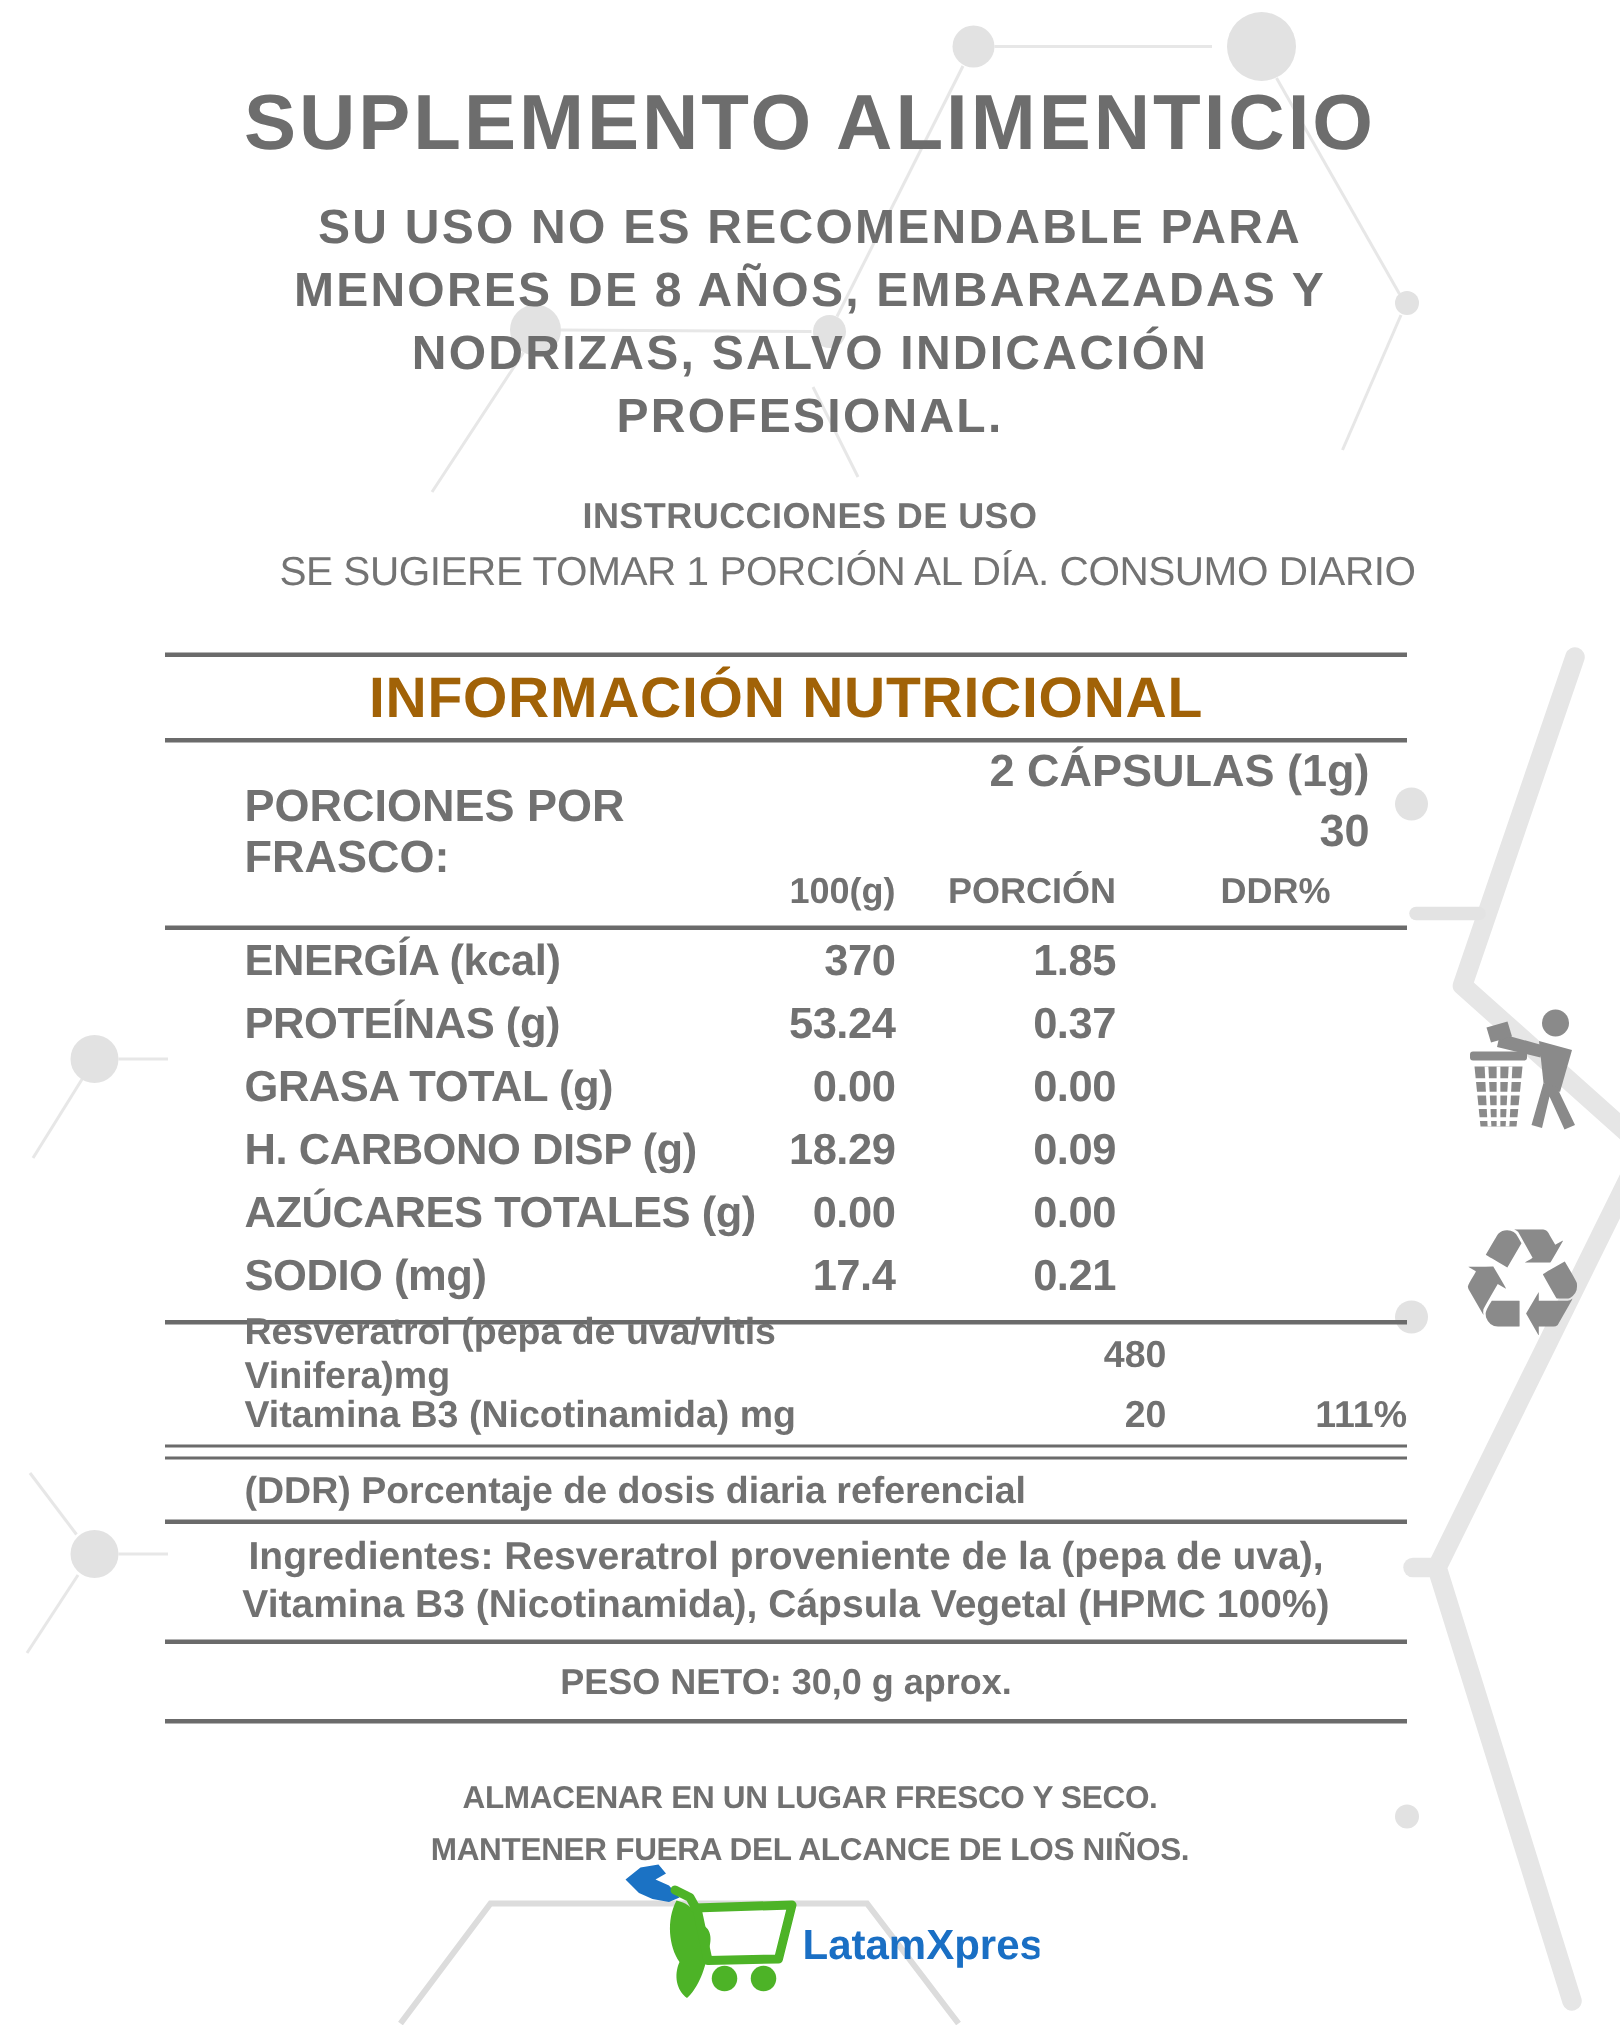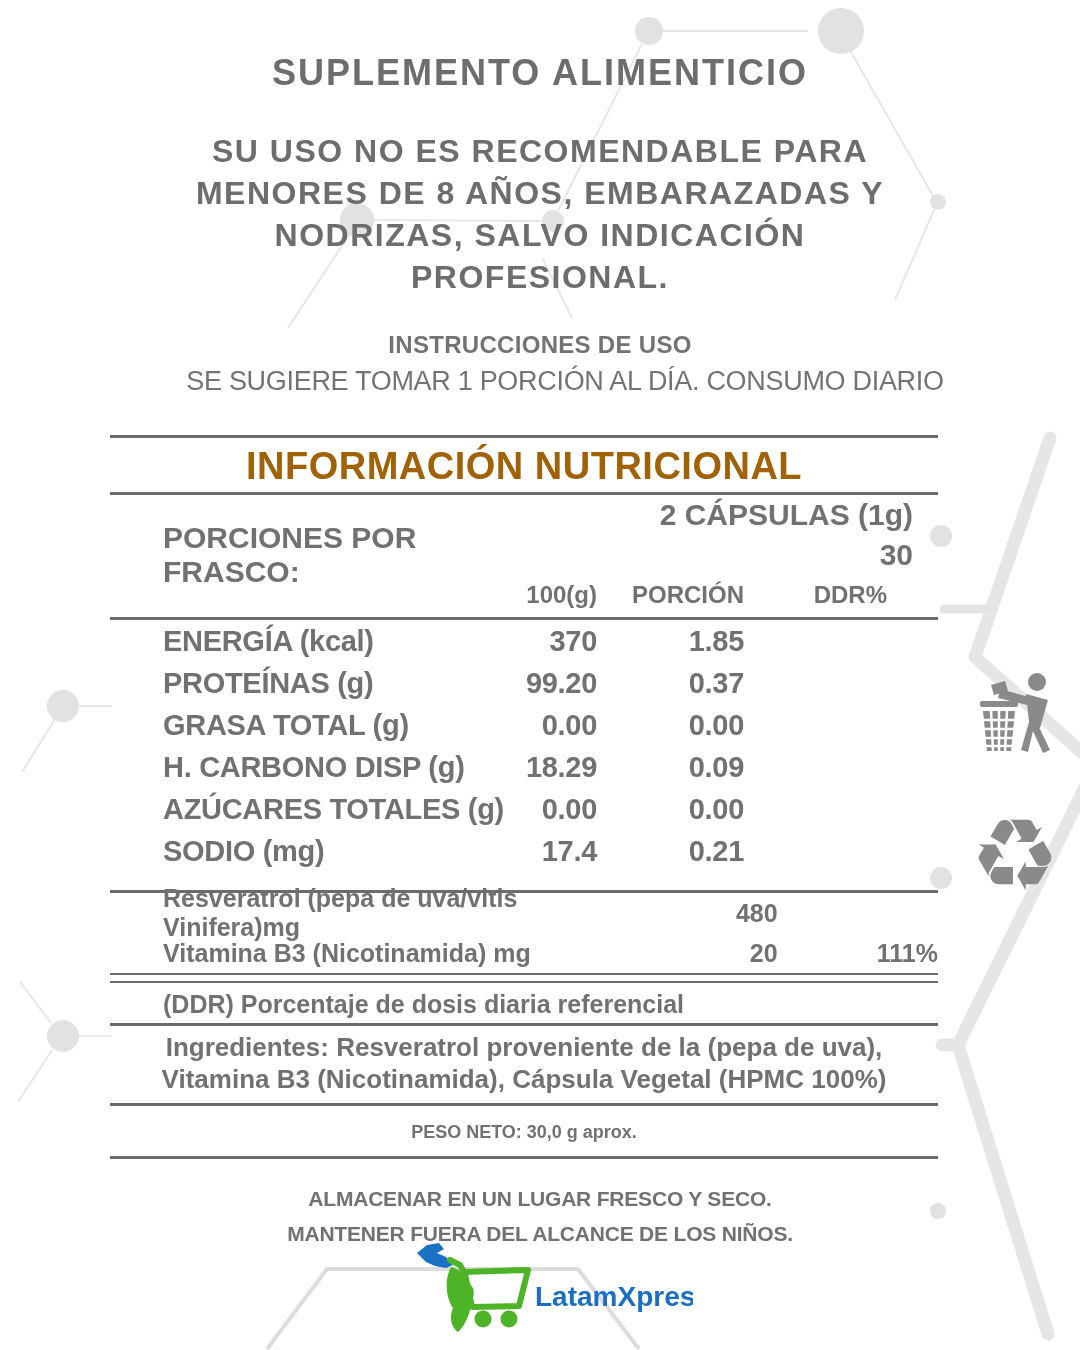--- a/index.html
+++ b/index.html
@@ -4,21 +4,21 @@
 <style>
   html,body { margin:0; padding:0; background:#fff; }
   #canvas {
     position:relative; width:1080px; height:1350px; background:#ffffff;
     overflow:hidden; font-family:"Liberation Sans", sans-serif; color:#6e6e6e;
   }
   .abs { position:absolute; }
   .ctr { left:0; width:100%; text-align:center; }
 
   .title {
-    top:52px; font-size:36px; font-weight:bold; letter-spacing:2px; color:#6d6d6d;
+    top:52px; font-size:52px; font-weight:bold; letter-spacing:2px; color:#6d6d6d;
   }
   .warning {
     top:130px; font-size:32px; line-height:42px; font-weight:bold;
     letter-spacing:1.5px; color:#6d6d6d;
   }
   .instr-head { top:331px; font-size:24px; font-weight:bold; color:#737373; letter-spacing:0.3px; }
   .instr-text { top:366px; font-size:27px; font-weight:normal; color:#737373; letter-spacing:-0.3px;padding-left:25px; }
 
   
   .tbl {
@@ -30,31 +30,31 @@
     height:54px; line-height:56px; text-align:center;
     font-size:38px; font-weight:bold; letter-spacing:0.5px; color:#a16207;
   }
   .trow { display:flex; align-items:center; font-weight:bold; }
   .serv { height:40px; font-size:30px; }
   .serv:first-of-type { margin-top:12px; }
   .serv .lbl { padding-left:53px; }
   .serv .val { margin-left:auto; padding-right:25px; }
   .colhead { height:32px; margin-top:4px; margin-bottom:6px; font-size:24px; }
   .nrow { height:42px; font-size:29px; letter-spacing:-0.3px; }
-  .nrows { margin-bottom:18px; }
+  .nrows { margin-bottom:8px; }
   .lbl { width:395px; padding-left:53px; box-sizing:border-box; }
   .c1 { width:92px;  text-align:right; }
   .c2 { width:147px; text-align:right; }
   .c3 { width:116px; text-align:right;padding-left:27px; }
   .arow { height:40px; font-size:25px; }
   .arow .c2 { padding-right:18px; box-sizing:border-box; }
   .dgap { height:6px; }
   .note { height:40px; line-height:42px; padding-left:53px; font-size:25px; font-weight:bold; }
   .ingr { padding:5px 20px 8px 20px; text-align:center; font-size:26px; line-height:32px; font-weight:bold; }
-  .peso { height:50px; line-height:52px; text-align:center; font-size:18px; font-weight:bold; }
+  .peso { height:50px; line-height:52px; text-align:center; font-size:24px; font-weight:bold; }
 
   .storage { top:1181px; font-size:21px; line-height:35px; font-weight:bold; color:#717171; letter-spacing:-0.2px; }
 
   .bg-svg, .icons-svg, .logo-svg { position:absolute; }
   .bg-svg { left:0; top:0; }
   .icons-svg { left:960px; top:665px; }
   .logo-svg { left:413px; top:1238px; }
 </style>
 </head>
 <body>
@@ -130,21 +130,21 @@
 
     <div class="nrows">
       <div class="trow nrow">
         <span class="lbl">ENERGÍA (kcal)</span>
         <span class="c1">370</span>
         <span class="c2">1.85</span>
         <span class="c3"></span>
       </div>
       <div class="trow nrow">
         <span class="lbl">PROTEÍNAS (g)</span>
-        <span class="c1">99.20</span>
+        <span class="c1">53.24</span>
         <span class="c2">0.37</span>
         <span class="c3"></span>
       </div>
       <div class="trow nrow">
         <span class="lbl">GRASA TOTAL (g)</span>
         <span class="c1">0.00</span>
         <span class="c2">0.00</span>
         <span class="c3"></span>
       </div>
       <div class="trow nrow">

